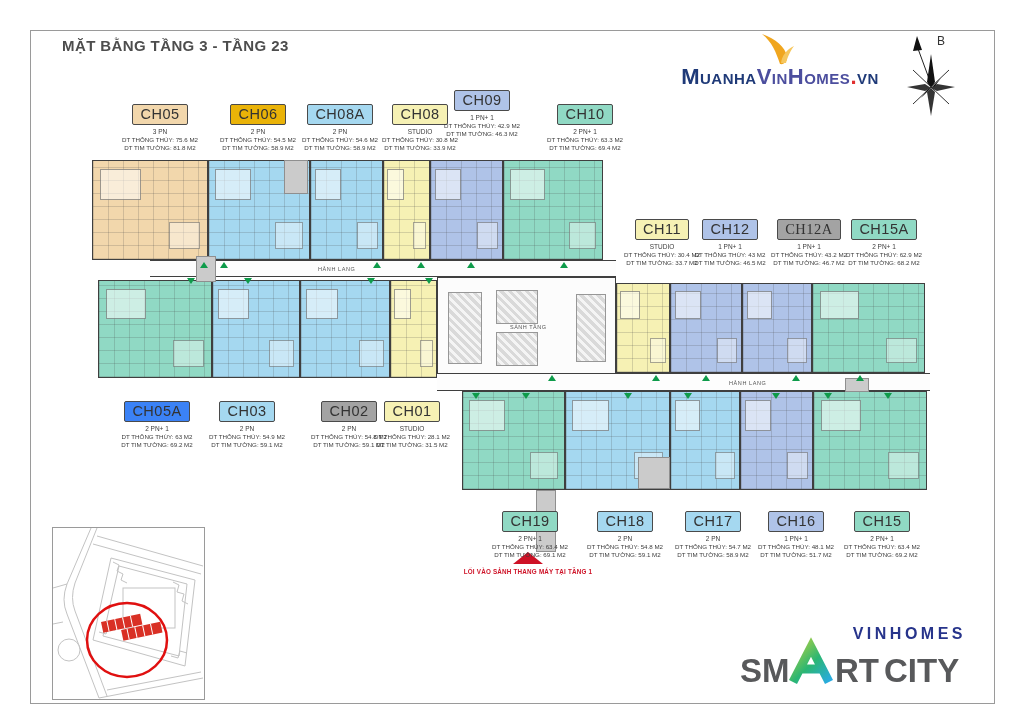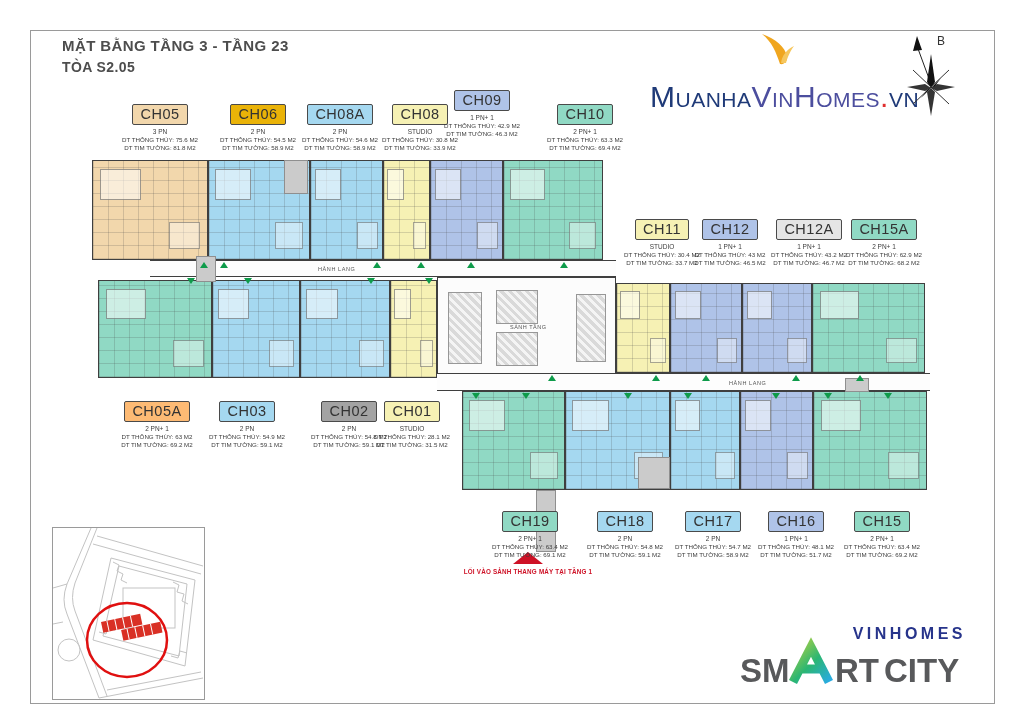--- a/index.html
+++ b/index.html
@@ -8,21 +8,21 @@
     font-family:"Liberation Sans", sans-serif;overflow:hidden;
   }
   .frame{position:absolute;left:30px;top:30px;width:963px;height:672px;border:1px solid #9a9a9a;}
   
   .title-block{position:absolute;left:62px;top:37px;color:#4d4d4d;}
   .title-line1{font-size:15px;font-weight:700;letter-spacing:.4px;}
   .title-line2{font-size:14px;font-weight:700;letter-spacing:.4px;margin-top:5px;}
   
   .mn-logo{position:absolute;left:650px;top:36px;width:260px;height:58px;text-align:center;}
   .mn-swoosh{position:absolute;left:108px;top:-4px;}
-  .mn-text{position:absolute;left:0;top:44px;width:100%;font-variant:small-caps;font-size:30px;font-weight:400;letter-spacing:.5px;}
+  .mn-text{position:absolute;left:0;top:28px;width:100%;font-variant:small-caps;font-size:22px;font-weight:700;letter-spacing:.5px;}
   .mn-muanha{color:#1f3a78;}
   .mn-vinhomes{color:#4c4e9e;}
   .mn-vn{color:#1f3a78;}
   .mn-dot{color:#e02f2f;}
   
   .compass{position:absolute;left:905px;top:32px;width:52px;height:86px;}
   .compass-b{position:absolute;left:32px;top:2px;font-size:12px;color:#333;font-weight:400;}
   
   .unit-label{position:absolute;transform:translateX(-50%);width:130px;text-align:center;}
   .unit-box{display:inline-block;padding:1px 7px;border:1.5px solid #4a4a4a;border-radius:2px;
@@ -54,21 +54,20 @@
   
   .footer-logo{position:absolute;left:738px;top:616px;width:244px;height:80px;}
 </style>
 </head>
 <body>
 
 <div class="frame"></div>
 
 <div class="title-block">
   <div class="title-line1">MẶT BẰNG TẦNG 3 - TẦNG 23</div>
-  <div class="title-line2">TÒA S2.05</div>
 </div>
 
 <div class="mn-logo">
   <svg class="mn-swoosh" width="44" height="34" viewBox="0 0 44 34">
     <path d="M22,32 C18,20 14,10 4,2 C18,7 27,15 29,24 C30,29 26,33 22,32 Z" fill="#f0a61f"></path>
     <path d="M23,31 C24,24 28,18 36,14 C31,21 29,27 28,31 Z" fill="#f6c75e"></path>
   </svg>
   <div class="mn-text">
     <span class="mn-muanha">Muanha</span><span class="mn-vinhomes">VinHomes</span><span class="mn-dot">.</span><span class="mn-vn">vn</span>
   </div>
@@ -167,23 +166,23 @@
 
 <div id="unit-labels">
     <div class="unit-label" style="left: 160px; top: 104px;"><div class="unit-box" style="background: rgb(242, 215, 172);">CH05</div><div class="u-type">3 PN</div><div class="u-area">DT THÔNG THỦY: 75.6 M2</div><div class="u-area">DT TIM TƯỜNG: 81.8 M2</div></div>
     <div class="unit-label" style="left: 258px; top: 104px;"><div class="unit-box" style="background: #eab308;">CH06</div><div class="u-type">2 PN</div><div class="u-area">DT THÔNG THỦY: 54.5 M2</div><div class="u-area">DT TIM TƯỜNG: 58.9 M2</div></div>
     <div class="unit-label" style="left: 340px; top: 104px;"><div class="unit-box" style="background: rgb(165, 216, 240);">CH08A</div><div class="u-type">2 PN</div><div class="u-area">DT THÔNG THỦY: 54.6 M2</div><div class="u-area">DT TIM TƯỜNG: 58.9 M2</div></div>
     <div class="unit-label" style="left: 420px; top: 104px;"><div class="unit-box" style="background: rgb(246, 241, 180);">CH08</div><div class="u-type">STUDIO</div><div class="u-area">DT THÔNG THỦY: 30.8 M2</div><div class="u-area">DT TIM TƯỜNG: 33.9 M2</div></div>
     <div class="unit-label" style="left: 482px; top: 90px;"><div class="unit-box" style="background: rgb(175, 195, 232);">CH09</div><div class="u-type">1 PN+ 1</div><div class="u-area">DT THÔNG THỦY: 42.9 M2</div><div class="u-area">DT TIM TƯỜNG: 46.3 M2</div></div>
     <div class="unit-label" style="left: 585px; top: 104px;"><div class="unit-box" style="background: rgb(144, 217, 196);">CH10</div><div class="u-type">2 PN+ 1</div><div class="u-area">DT THÔNG THỦY: 63.3 M2</div><div class="u-area">DT TIM TƯỜNG: 69.4 M2</div></div>
     <div class="unit-label" style="left: 662px; top: 219px;"><div class="unit-box" style="background: rgb(246, 241, 180);">CH11</div><div class="u-type">STUDIO</div><div class="u-area">DT THÔNG THỦY: 30.4 M2</div><div class="u-area">DT TIM TƯỜNG: 33.7 M2</div></div>
     <div class="unit-label" style="left: 730px; top: 219px;"><div class="unit-box" style="background: rgb(175, 195, 232); text-align: right;">CH12</div><div class="u-type">1 PN+ 1</div><div class="u-area">DT THÔNG THỦY: 43 M2</div><div class="u-area">DT TIM TƯỜNG: 46.5 M2</div></div>
-    <div class="unit-label" style="left: 809px; top: 219px;"><div class="unit-box" style="background: #e5e5e5;">CH12A</div><div class="u-type">1 PN+ 1</div><div class="u-area">DT THÔNG THỦY: 43.2 M2</div><div class="u-area">DT TIM TƯỜNG: 46.7 M2</div></div>
+    <div class="unit-label" style="left: 809px; top: 219px;"><div class="unit-box" style="background: #a3a3a3; font-family: Liberation Serif, serif;">CH12A</div><div class="u-type">1 PN+ 1</div><div class="u-area">DT THÔNG THỦY: 43.2 M2</div><div class="u-area">DT TIM TƯỜNG: 46.7 M2</div></div>
     <div class="unit-label" style="left: 884px; top: 219px;"><div class="unit-box" style="background: rgb(144, 217, 196);">CH15A</div><div class="u-type">2 PN+ 1</div><div class="u-area">DT THÔNG THỦY: 62.9 M2</div><div class="u-area">DT TIM TƯỜNG: 68.2 M2</div></div>
-    <div class="unit-label" style="left: 157px; top: 401px;"><div class="unit-box" style="background: #fdba74;">CH05A</div><div class="u-type">2 PN+ 1</div><div class="u-area">DT THÔNG THỦY: 63 M2</div><div class="u-area">DT TIM TƯỜNG: 69.2 M2</div></div>
+    <div class="unit-label" style="left: 157px; top: 401px;"><div class="unit-box" style="background: #3b82f6;">CH05A</div><div class="u-type">2 PN+ 1</div><div class="u-area">DT THÔNG THỦY: 63 M2</div><div class="u-area">DT TIM TƯỜNG: 69.2 M2</div></div>
     <div class="unit-label" style="left: 247px; top: 401px;"><div class="unit-box" style="background: rgb(165, 216, 240);">CH03</div><div class="u-type">2 PN</div><div class="u-area">DT THÔNG THỦY: 54.9 M2</div><div class="u-area">DT TIM TƯỜNG: 59.1 M2</div></div>
     <div class="unit-label" style="left: 349px; top: 401px;"><div class="unit-box" style="background: #a3a3a3;">CH02</div><div class="u-type">2 PN</div><div class="u-area">DT THÔNG THỦY: 54.8 M2</div><div class="u-area">DT TIM TƯỜNG: 59.1 M2</div></div>
     <div class="unit-label" style="left: 412px; top: 401px;"><div class="unit-box" style="background: rgb(246, 241, 180); text-align: center;">CH01</div><div class="u-type">STUDIO</div><div class="u-area">DT THÔNG THỦY: 28.1 M2</div><div class="u-area">DT TIM TƯỜNG: 31.5 M2</div></div>
     <div class="unit-label" style="left: 530px; top: 511px;"><div class="unit-box" style="background: rgb(144, 217, 196);">CH19</div><div class="u-type">2 PN+ 1</div><div class="u-area">DT THÔNG THỦY: 63.4 M2</div><div class="u-area">DT TIM TƯỜNG: 69.1 M2</div></div>
     <div class="unit-label" style="left: 625px; top: 511px;"><div class="unit-box" style="background: rgb(165, 216, 240);">CH18</div><div class="u-type">2 PN</div><div class="u-area">DT THÔNG THỦY: 54.8 M2</div><div class="u-area">DT TIM TƯỜNG: 59.1 M2</div></div>
     <div class="unit-label" style="left: 713px; top: 511px;"><div class="unit-box" style="background: rgb(165, 216, 240);">CH17</div><div class="u-type">2 PN</div><div class="u-area">DT THÔNG THỦY: 54.7 M2</div><div class="u-area">DT TIM TƯỜNG: 58.9 M2</div></div>
     <div class="unit-label" style="left: 796px; top: 511px;"><div class="unit-box" style="background: rgb(175, 195, 232);">CH16</div><div class="u-type">1 PN+ 1</div><div class="u-area">DT THÔNG THỦY: 48.1 M2</div><div class="u-area">DT TIM TƯỜNG: 51.7 M2</div></div>
     <div class="unit-label" style="left: 882px; top: 511px;"><div class="unit-box" style="background: rgb(144, 217, 196);">CH15</div><div class="u-type">2 PN+ 1</div><div class="u-area">DT THÔNG THỦY: 63.4 M2</div><div class="u-area">DT TIM TƯỜNG: 69.2 M2</div></div>
   </div>
 

